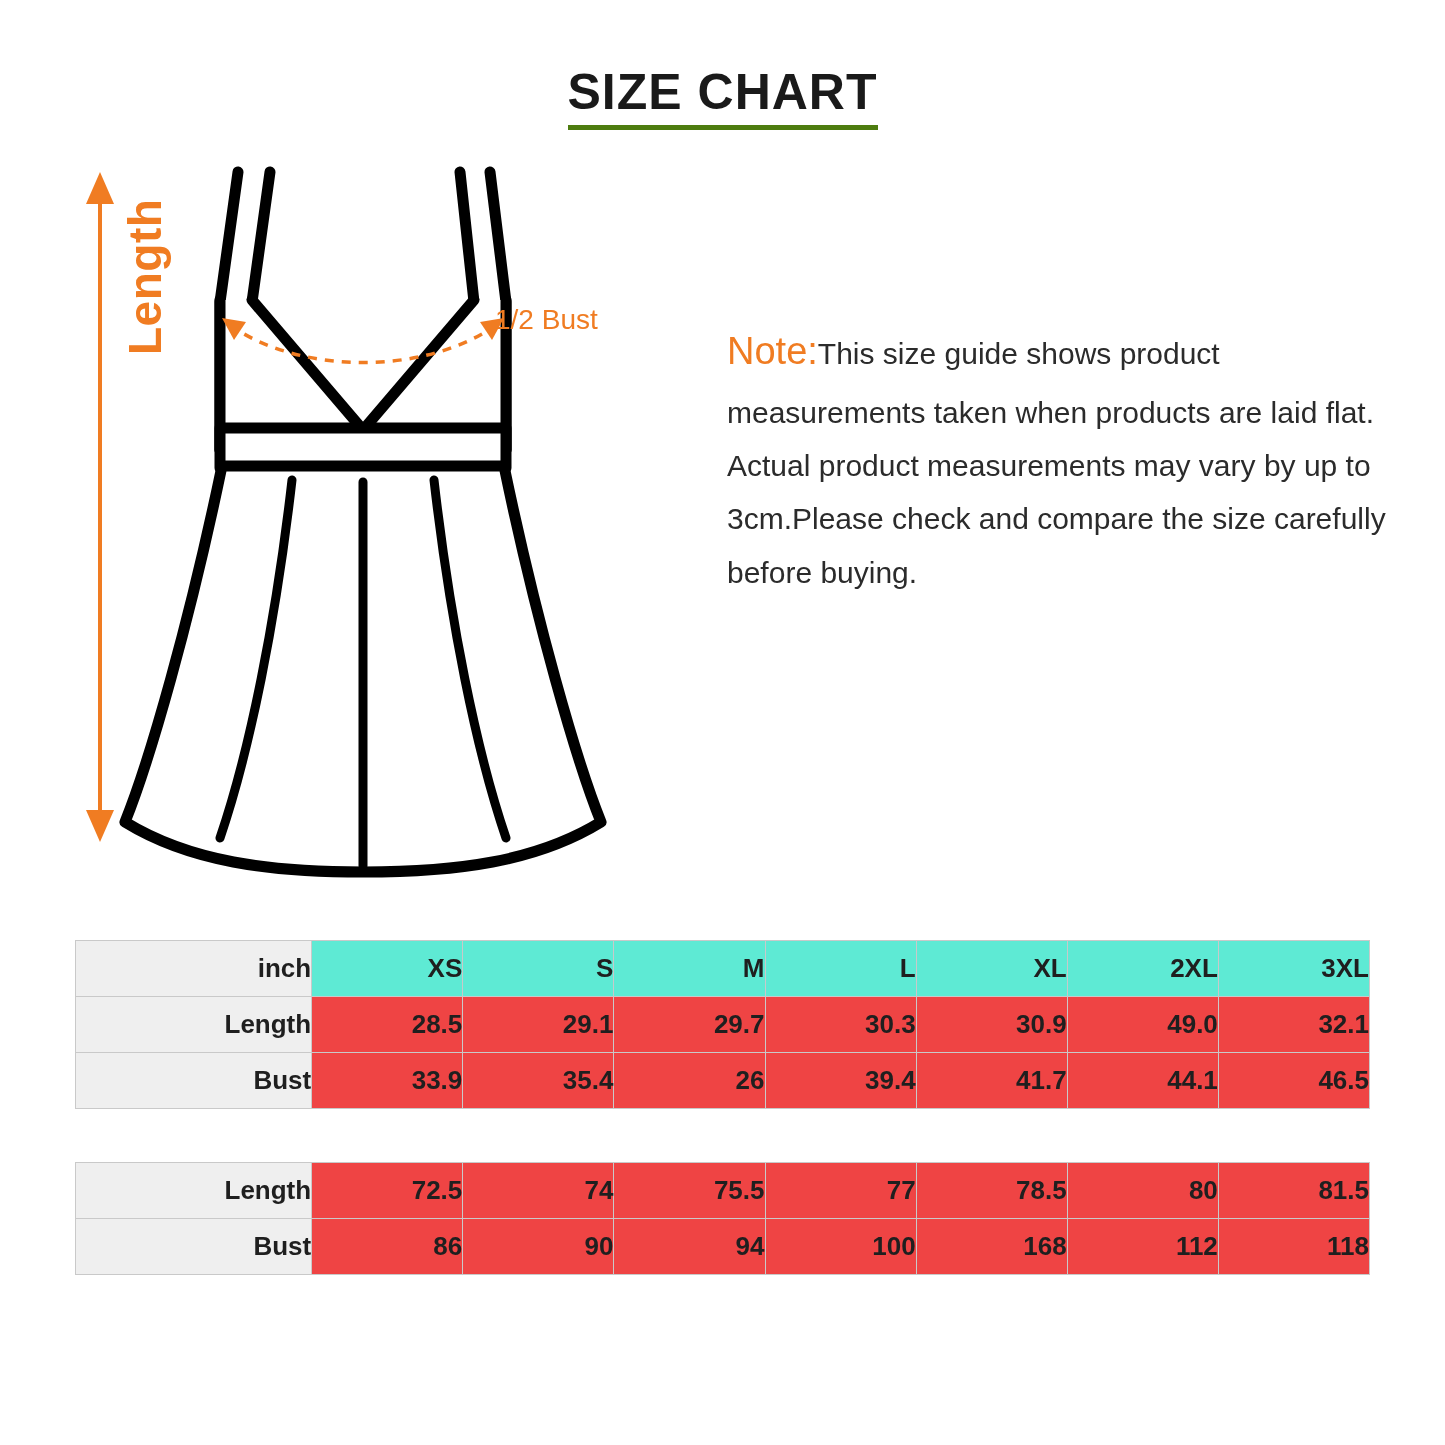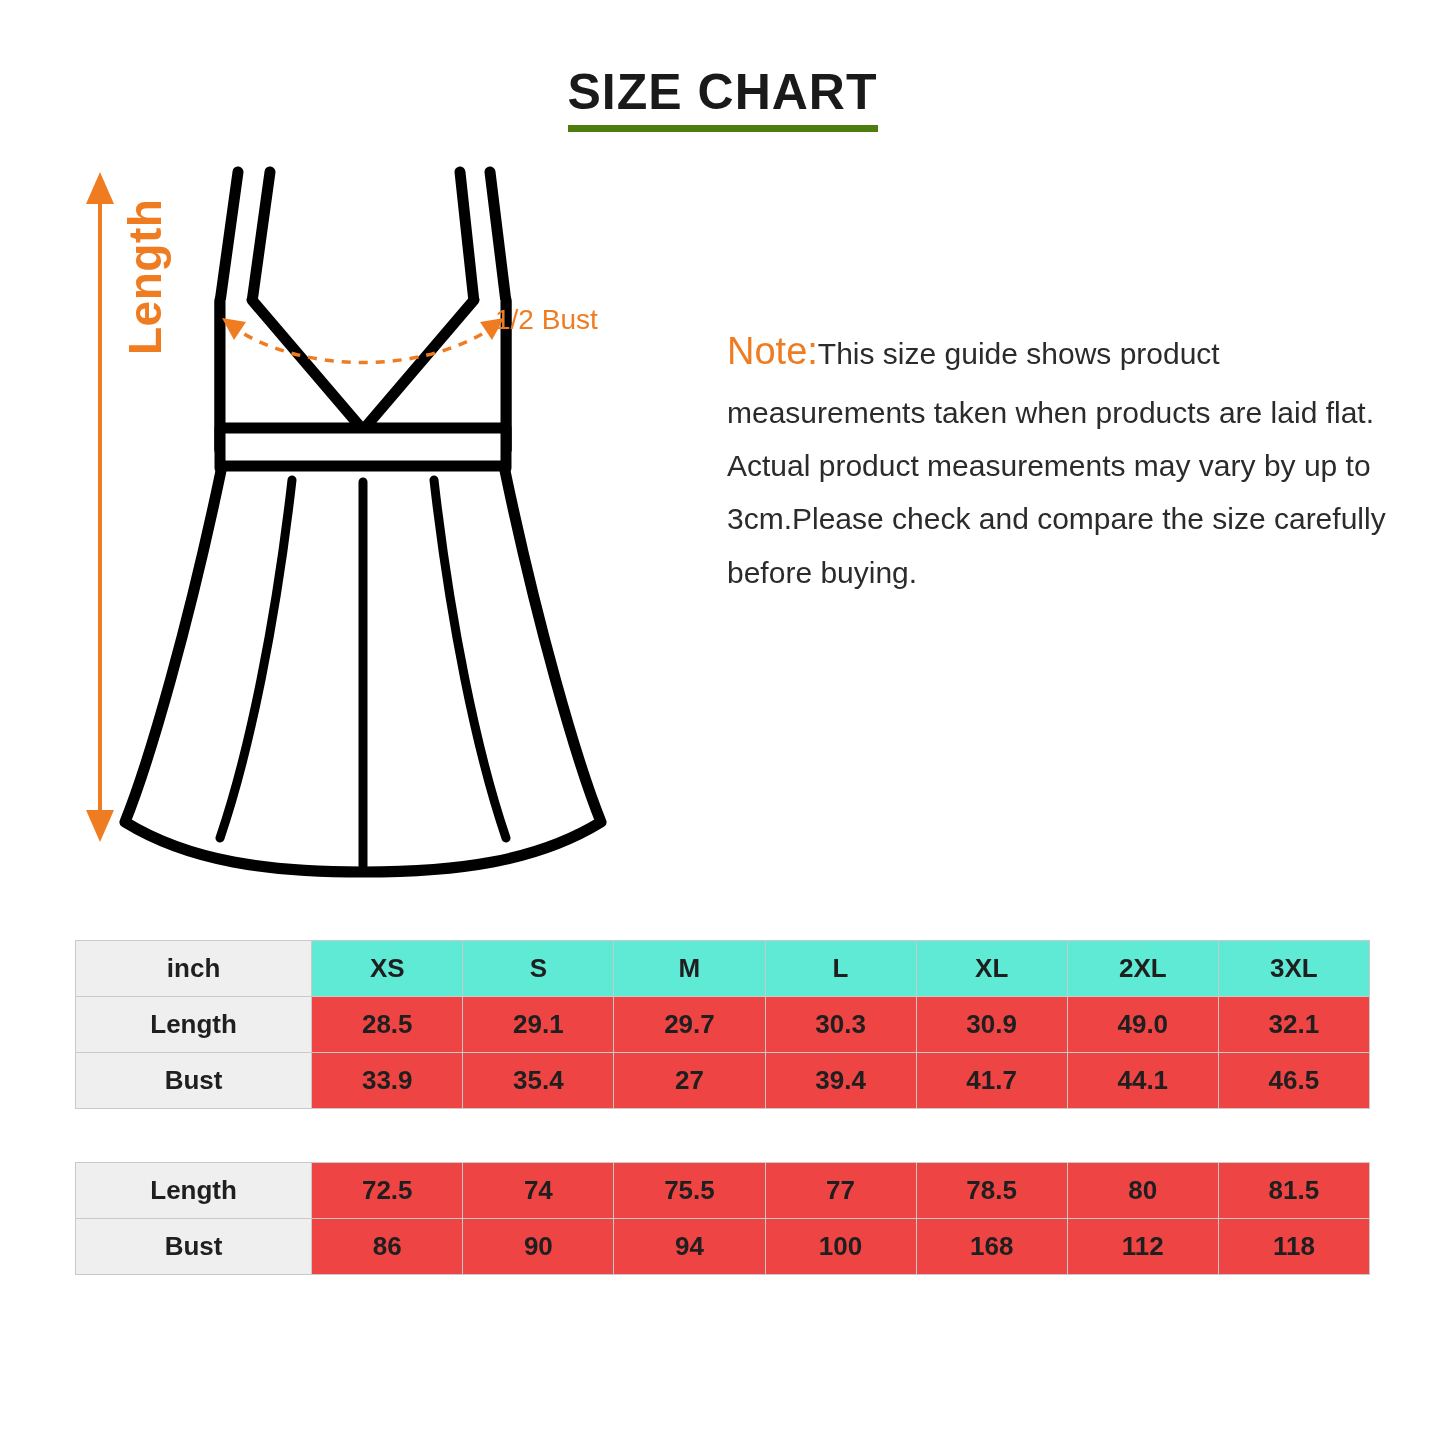--- a/index.html
+++ b/index.html
@@ -23,21 +23,21 @@
     left: 0;
     width: 100%;
     text-align: center;
   }
   .title {
     display: inline-block;
     font-size: 50px;
     font-weight: bold;
     letter-spacing: 1px;
     color: #1a1a1a;
-    border-bottom: 7px solid #4d7c0f;
+    border-bottom: 5px solid #4d7c0f;
     padding-bottom: 6px;
     line-height: 1.05;
   }
 
   
   .illus {
     position: absolute;
     left: 70px;
     top: 150px;
     width: 620px;
@@ -91,21 +91,21 @@
     width: 1295px;
     border-collapse: collapse;
     table-layout: fixed;
   }
   #table-inch { top: 940px; }
   #table-cm   { top: 1162px; }
 
   .tbl td, .tbl th {
     border: 1px solid #c9c9c9;
     height: 55px;
-    text-align: center;
+    text-align: right;
     font-size: 26px;
     font-weight: bold;
     color: #1f1f1f;
     padding: 0;
   }
   .tbl .head-cell { background: #5eead4; }
   .tbl .rowhead   { background: #efefef; width: 236px; }
   .tbl .unit-cell { background: #efefef; font-size: 26px; }
   .tbl td.val     { background: #ef4444; font-weight: bold; }
   .tbl col.sizecol { width: 151px; }
@@ -191,21 +191,21 @@
       <td class="val">29.7</td>
       <td class="val">30.3</td>
       <td class="val">30.9</td>
       <td class="val">49.0</td>
       <td class="val">32.1</td>
     </tr>
     <tr>
       <td class="rowhead">Bust</td>
       <td class="val">33.9</td>
       <td class="val">35.4</td>
-      <td class="val">27</td>
+      <td class="val">26</td>
       <td class="val">39.4</td>
       <td class="val">41.7</td>
       <td class="val">44.1</td>
       <td class="val">46.5</td>
     </tr>
   </tbody>
 </table>
 
 <table class="tbl" id="table-cm">
   <colgroup>

